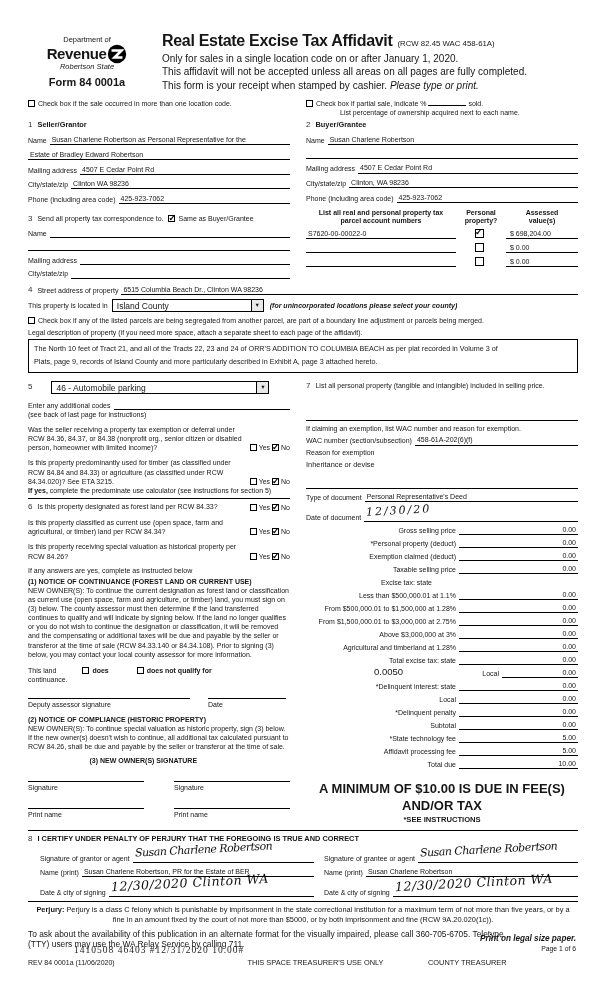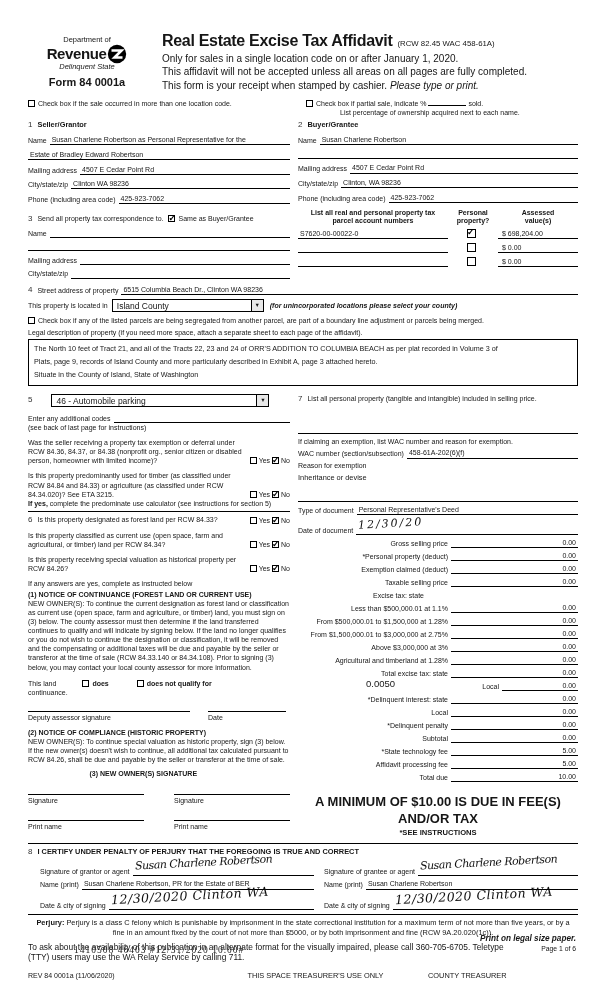--- a/index.html
+++ b/index.html
@@ -36,21 +36,21 @@
   .flab{white-space:nowrap;flex:none}
   .fill{flex:1;border-bottom:1px solid #000;margin-left:3px;padding:0 2px;min-height:9px;white-space:nowrap;overflow:visible}
   .hr{border-top:1px solid #000;height:0;margin:3px 0}
   .secnum{display:inline-block;margin-right:5px;font-size:8px;color:#333}
   .sech{font-weight:bold;font-size:7.4px}
 
   .checksrow{display:flex;margin:7px 0 3px}
   .chk-left{width:278px;flex:none}
   .chk-right{flex:1}
 
-  .twocol{display:flex;gap:8px}
+  .twocol{display:flex;gap:16px}
   .lcol{width:262px;flex:none}
   .rcol{flex:1;min-width:0}
 
   
   .pth{display:flex;font-weight:bold;text-align:center;margin-top:6px;line-height:1.15}
   .pt1{width:150px}.pt2{width:50px}.pt3{flex:1}
   .ptrow{display:flex;align-items:flex-end;height:14px}
   .ptnum{width:150px;border-bottom:1.4px solid #000;padding:0 2px;min-height:9px}
   .ptcb{width:50px;text-align:center}
   .ptval{flex:1;border-bottom:1.4px solid #000;padding:0 4px;min-height:9px;text-align:left}
@@ -117,21 +117,21 @@
   <div class="hdr">
     <div class="hdr-left">
       <div class="dept">Department of</div>
       <div class="agline">
         <span class="agency">Revenue</span>
         <svg class="logo" viewBox="0 0 20 20">
           <circle cx="10" cy="10" r="9.2" fill="#000"></circle>
           <path d="M4.5 6.5 L14.5 6.5 L7.5 13.5 L15.5 13.5" stroke="#fff" stroke-width="2.6" fill="none"></path>
         </svg>
       </div>
-      <div class="state it">Delinquent State</div>
+      <div class="state it">Robertson State</div>
       <div class="formno">Form 84 0001a</div>
     </div>
     <div class="hdr-div"></div>
     <div class="hdr-right">
       <div>
         <span class="title">Real Estate Excise Tax Affidavit</span>
         <span class="titleref">(RCW 82.45 WAC 458-61A)</span>
       </div>
       <div class="note">Only for sales in a single location code on or after January 1, 2020.</div>
       <div class="note">This affidavit will not be accepted unless all areas on all pages are fully completed.</div>
@@ -256,21 +256,20 @@
       </span>
       <span class="b it" style="margin-left:6px">(for unincorporated locations please select your county)</span>
     </div>
     <div style="margin-top:4px">
       <span class="cb"></span><span>Check box if any of the listed parcels are being segregated from another parcel, are part of a boundary line adjustment or parcels being merged.</span>
     </div>
     <div style="margin-top:3px">Legal description of property (if you need more space, attach a separate sheet to each page of the affidavit).</div>
     <div class="legalbox">
       <div>The North 10 feet of Tract 21, and all of the Tracts 22, 23 and 24 of ORR'S ADDITION TO COLUMBIA BEACH as per plat recorded in Volume 3 of</div>
       <div>Plats, page 9, records of Island County and more particularly described in Exhibit A, page 3 attached hereto.</div>
-      <div>Situate in the County of Island, State of Washington</div>
     </div>
   </div>
 
   <div class="twocol" style="margin-top:8px">
     <div class="lcol">
       <div style="display:flex;align-items:center">
         <span class="secnum">5</span>
         <span class="select" style="width:218px;margin-left:14px">
           <span class="sval">46 - Automobile parking</span>
           <span class="sarr"></span>

